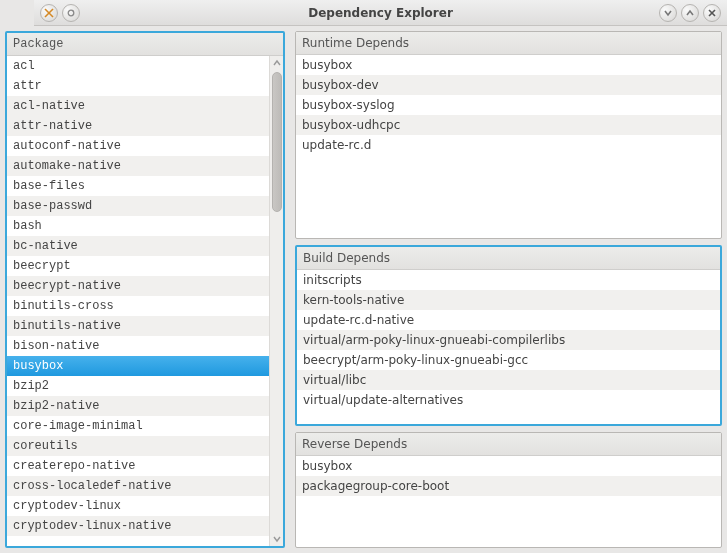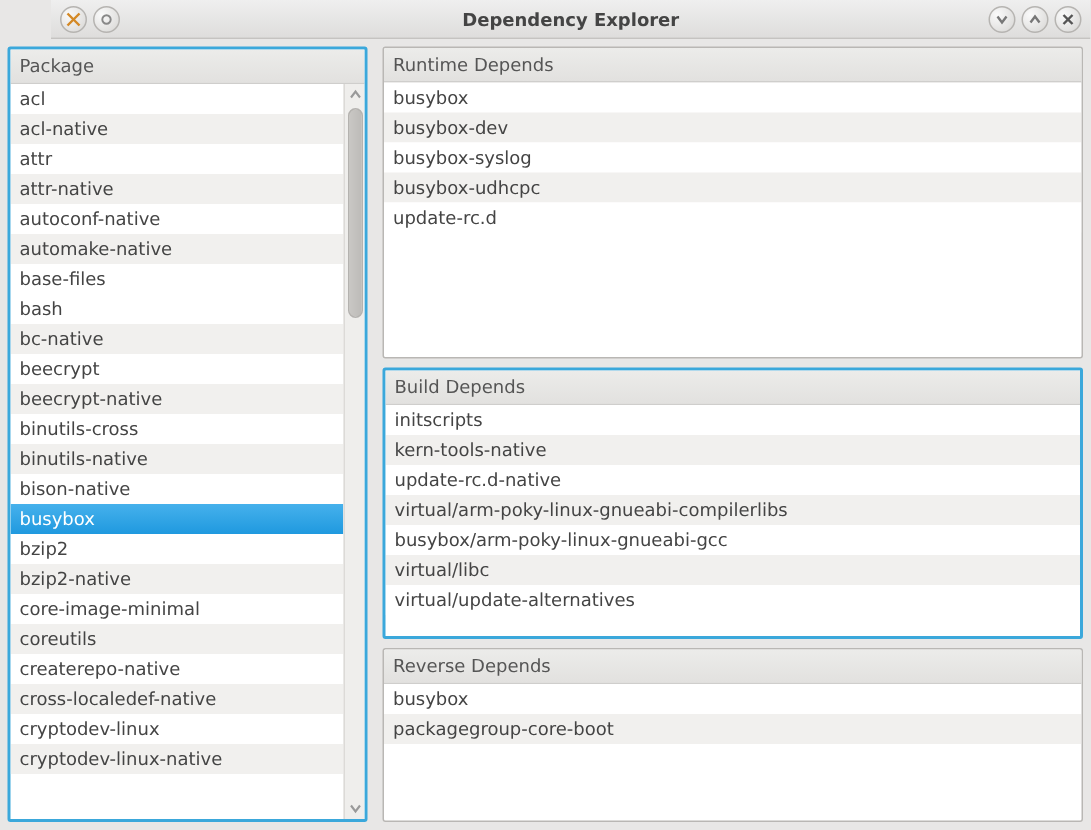--- a/index.html
+++ b/index.html
@@ -44,21 +44,21 @@
   }
   .tb-btn svg { width: 10px; height: 10px; }
 
   
   .workarea {
     display: flex;
     padding: 5px;
     gap: 10px;
     height: calc(100% - 26px);
   }
-  .left-col { width: 240px; display:flex; flex-direction: column; }
+  .left-col { width: 280px; display:flex; flex-direction: column; font-family: Liberation Mono, monospace; }
   .right-col { flex: 1; display:flex; flex-direction:column; gap: 6px; }
 
   .panel {
     background: #fff;
     border: 1px solid #b9b7b4;
     border-radius: 2px;
     display: flex; flex-direction: column;
     overflow: hidden;
   }
   .panel.focus { border: 2px solid #3ba8db; }
@@ -159,26 +159,27 @@
 </div>
 
 <div class="workarea">
 
   <div class="left-col">
     <div class="panel">
       <div class="panel-header">Package</div>
       <div class="scrollwrap">
         <div class="panel-body noscroll" id="package-list">
             <div class="row even">acl</div>
+            <div class="row even">attr</div>
             <div class="row odd">acl-native</div>
-            <div class="row even">attr</div>
             <div class="row odd">attr-native</div>
             <div class="row even">autoconf-native</div>
             <div class="row odd">automake-native</div>
             <div class="row even">base-files</div>
+            <div class="row odd">base-passwd</div>
             <div class="row even">bash</div>
             <div class="row odd">bc-native</div>
             <div class="row even">beecrypt</div>
             <div class="row odd">beecrypt-native</div>
             <div class="row even">binutils-cross</div>
             <div class="row odd">binutils-native</div>
             <div class="row even">bison-native</div>
             <div class="row odd selected">busybox</div>
             <div class="row even">bzip2</div>
             <div class="row odd">bzip2-native</div>
@@ -219,21 +220,21 @@
         </div>
     </div>
 
     <div class="panel focus" id="build-panel">
       <div class="panel-header">Build Depends</div>
       <div class="panel-body noscroll" id="build-list">
           <div class="row even">initscripts</div>
           <div class="row odd">kern-tools-native</div>
           <div class="row even">update-rc.d-native</div>
           <div class="row odd">virtual/arm-poky-linux-gnueabi-compilerlibs</div>
-          <div class="row even">busybox/arm-poky-linux-gnueabi-gcc</div>
+          <div class="row even">beecrypt/arm-poky-linux-gnueabi-gcc</div>
           <div class="row odd">virtual/libc</div>
           <div class="row even">virtual/update-alternatives</div>
         </div>
     </div>
 
     <div class="panel" id="reverse-panel">
       <div class="panel-header">Reverse Depends</div>
       <div class="panel-body noscroll" id="reverse-list">
           <div class="row even">busybox</div>
           <div class="row odd">packagegroup-core-boot</div>

